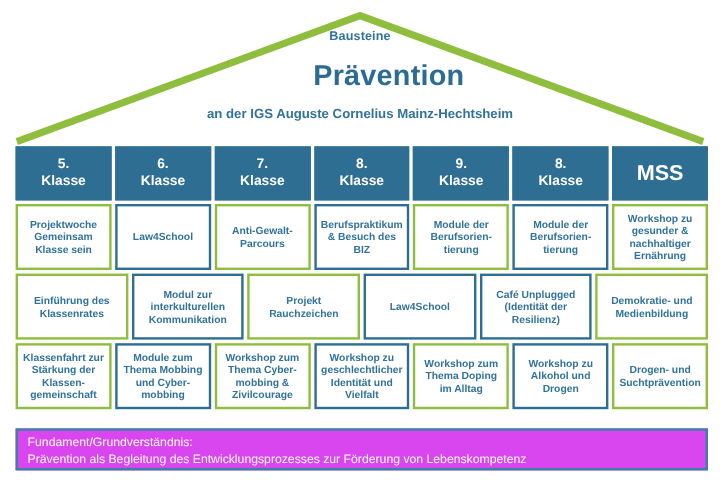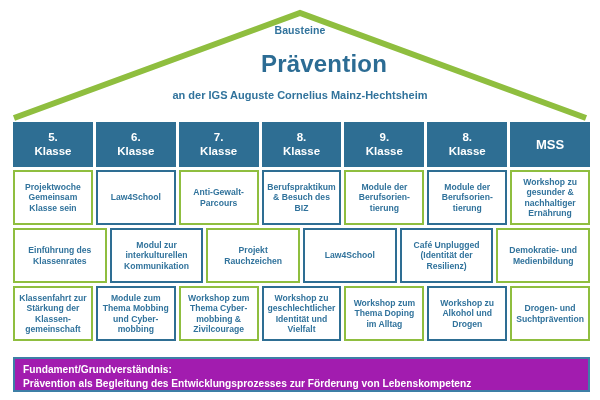--- a/index.html
+++ b/index.html
@@ -100,21 +100,21 @@
   .row-head .cell {
     height: 45px;
     background: #2e6e93;
     color: #ffffff;
     font-size: 11.5px;
     font-weight: bold;
     border: 1px solid #2e6e93;
     padding: 1px 2px;
   }
   .row-head .cell-mss {
-    font-size: 13px;
+    font-size: 18px;
   }
 
   
   .row-body .cell {
     height: 55px;
     background: #ffffff;
     color: #31739c;
     font-size: 8.6px;
     font-weight: bold;
     border: 2px solid #8fbe3f;
@@ -128,25 +128,25 @@
   }
 
   
   .foundation {
     position: absolute;
     left: 13px;
     top: 357px;
     width: 577px;
     height: 35px;
     box-sizing: border-box;
-    background: #a21caf;
+    background: #d946ef;
     border: 2px solid #3d7fa6;
     color: #ffffff;
     font-size: 10.2px;
-    font-weight: bold;
+    font-weight: normal;
     padding: 4px 8px 0 8px;
     line-height: 1.42;
     text-align: left;
   }
   .foundation div { white-space: nowrap; }
 </style>
 </head>
 <body>
 
 <div id="poster">

